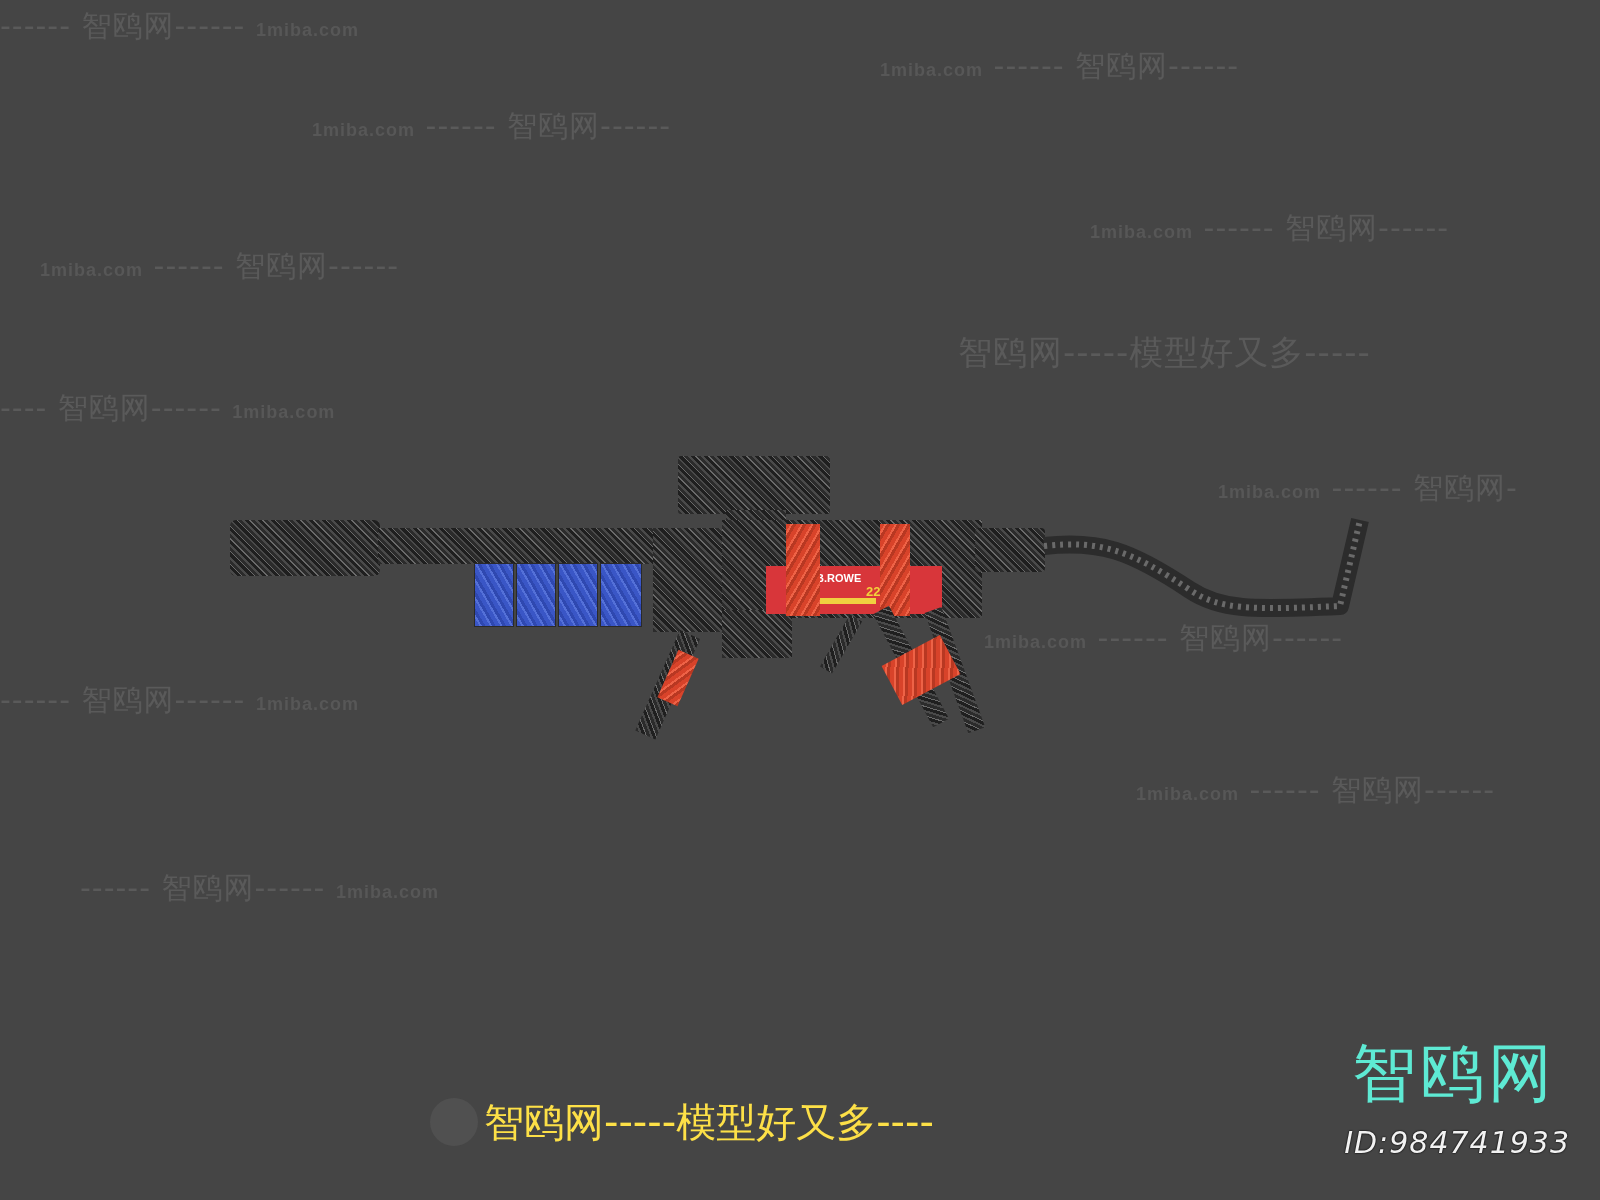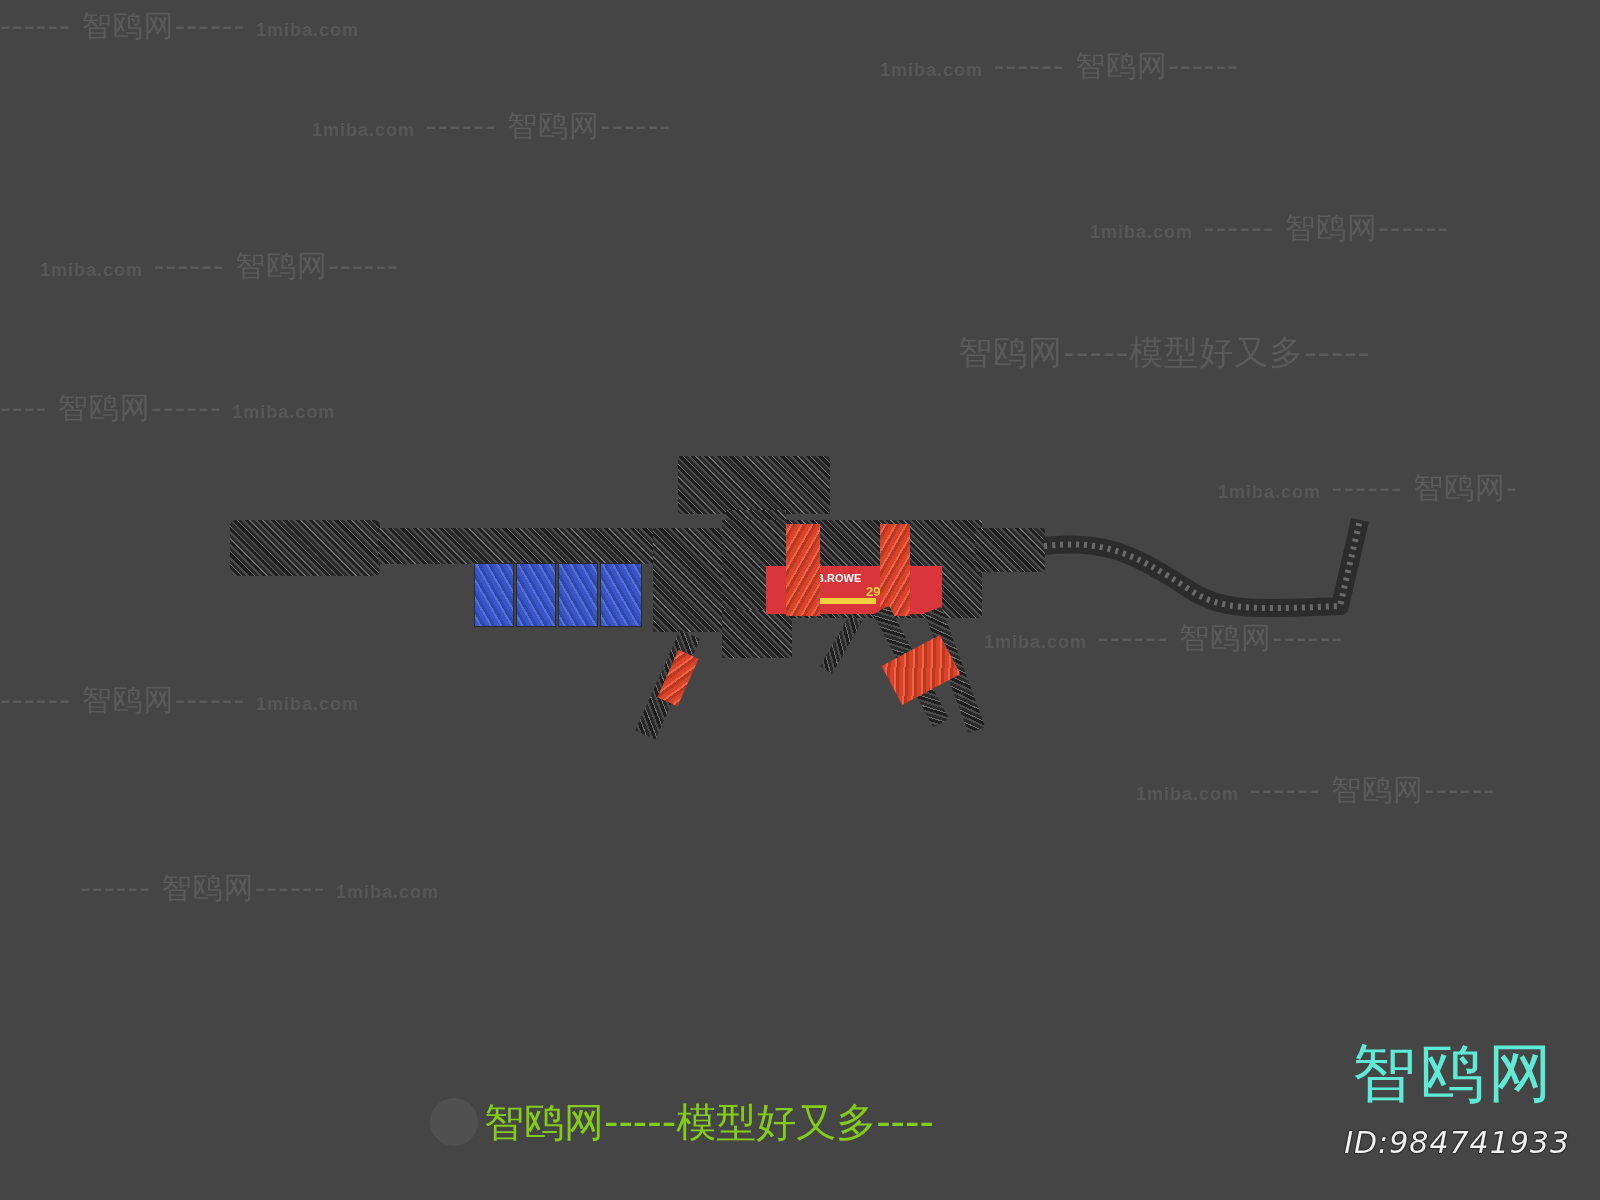--- a/index.html
+++ b/index.html
@@ -6,21 +6,21 @@
   body{width:1600px;height:1200px;background:#454545;position:relative;overflow:hidden;font-family:"DejaVu Sans",sans-serif;}
   .wm{position:absolute;color:#5a5a5a;font-size:30px;white-space:nowrap;letter-spacing:1px;}
   .wm .site{font-size:18px;font-family:"Liberation Sans",sans-serif;font-weight:bold;color:#575757;}
   .tex{background:repeating-linear-gradient(45deg,#2b2b2b 0 3px,#4a4a4a 3px 5px,#1f1f1f 5px 8px,#6a6a6a 8px 9px);}
   .part{position:absolute;box-sizing:border-box;}
   .blue{background:repeating-linear-gradient(60deg,#3a56c6 0 4px,#5470d8 4px 6px,#2f48b0 6px 9px);border:1px solid #2a2a2a;}
   .red{background:repeating-linear-gradient(120deg,#d8432a 0 4px,#ee6246 4px 6px,#b83822 6px 9px);}
   .label{background:#d8363a;}
   .brand-big{position:absolute;right:44px;top:1030px;font-size:64px;color:#5eead4;letter-spacing:4px;}
   .brand-id{position:absolute;right:30px;top:1125px;font-size:30px;color:#f2f2f2;font-family:"DejaVu Sans",sans-serif;letter-spacing:1px;text-shadow:0 0 2px #000,0 0 1px #000;font-style:italic;}
-  .bottom-wm{position:absolute;left:430px;top:1095px;font-size:40px;color:#84cc16;white-space:nowrap;}
+  .bottom-wm{position:absolute;left:430px;top:1095px;font-size:40px;color:#fde047;white-space:nowrap;}
   .bird{position:absolute;left:430px;top:1098px;width:48px;height:48px;border-radius:50%;background:#505050;}
 </style>
 </head>
 <body>
 
 <div>
   <div class="wm" style="left:0;top:6px"><span>------ 智鸥网------</span> <span class="site">1miba.com</span></div>
   <div class="wm" style="left:880px;top:46px"><span class="site">1miba.com</span> <span>------ 智鸥网------</span></div>
   <div class="wm" style="left:312px;top:106px"><span class="site">1miba.com</span> <span>------ 智鸥网------</span></div>
   <div class="wm" style="left:1090px;top:208px"><span class="site">1miba.com</span> <span>------ 智鸥网------</span></div>
@@ -44,21 +44,21 @@
   <div class="part tex" style="left:722px;top:610px;width:70px;height:48px"></div>
   <div class="part tex" style="left:975px;top:528px;width:70px;height:44px;border-radius:4px"></div>
 
   <div class="part blue" style="left:474px;top:563px;width:40px;height:64px"></div>
   <div class="part blue" style="left:516px;top:563px;width:40px;height:64px"></div>
   <div class="part blue" style="left:558px;top:563px;width:40px;height:64px"></div>
   <div class="part blue" style="left:600px;top:563px;width:42px;height:64px"></div>
 
   <div class="part label" style="left:766px;top:566px;width:176px;height:48px">
     <span style="position:absolute;left:50px;top:6px;color:#fff;font-size:11px;font-weight:bold;font-family:'Liberation Sans',sans-serif">B.ROWE</span>
-    <span style="position:absolute;left:100px;top:18px;color:#f2d23a;font-size:13px;font-weight:bold;font-family:'Liberation Sans',sans-serif">29</span>
+    <span style="position:absolute;left:100px;top:18px;color:#f2d23a;font-size:13px;font-weight:bold;font-family:'Liberation Sans',sans-serif">22</span>
     <div style="position:absolute;left:50px;top:32px;width:60px;height:6px;background:#f0d040"></div>
   </div>
   <div class="part red" style="left:786px;top:524px;width:34px;height:92px"></div>
   <div class="part red" style="left:880px;top:524px;width:30px;height:92px"></div>
 
   <div class="part tex" style="left:680px;top:630px;width:22px;height:110px;transform:rotate(24deg);transform-origin:top left"></div>
   <div class="part red" style="left:667px;top:652px;width:22px;height:52px;transform:rotate(24deg)"></div>
   <div class="part tex" style="left:834px;top:614px;width:14px;height:60px;transform:rotate(30deg)"></div>
   <div class="part tex" style="left:872px;top:610px;width:18px;height:128px;transform:rotate(-28deg);transform-origin:top center"></div>
   <div class="part tex" style="left:924px;top:610px;width:18px;height:128px;transform:rotate(-20deg);transform-origin:top center"></div>

